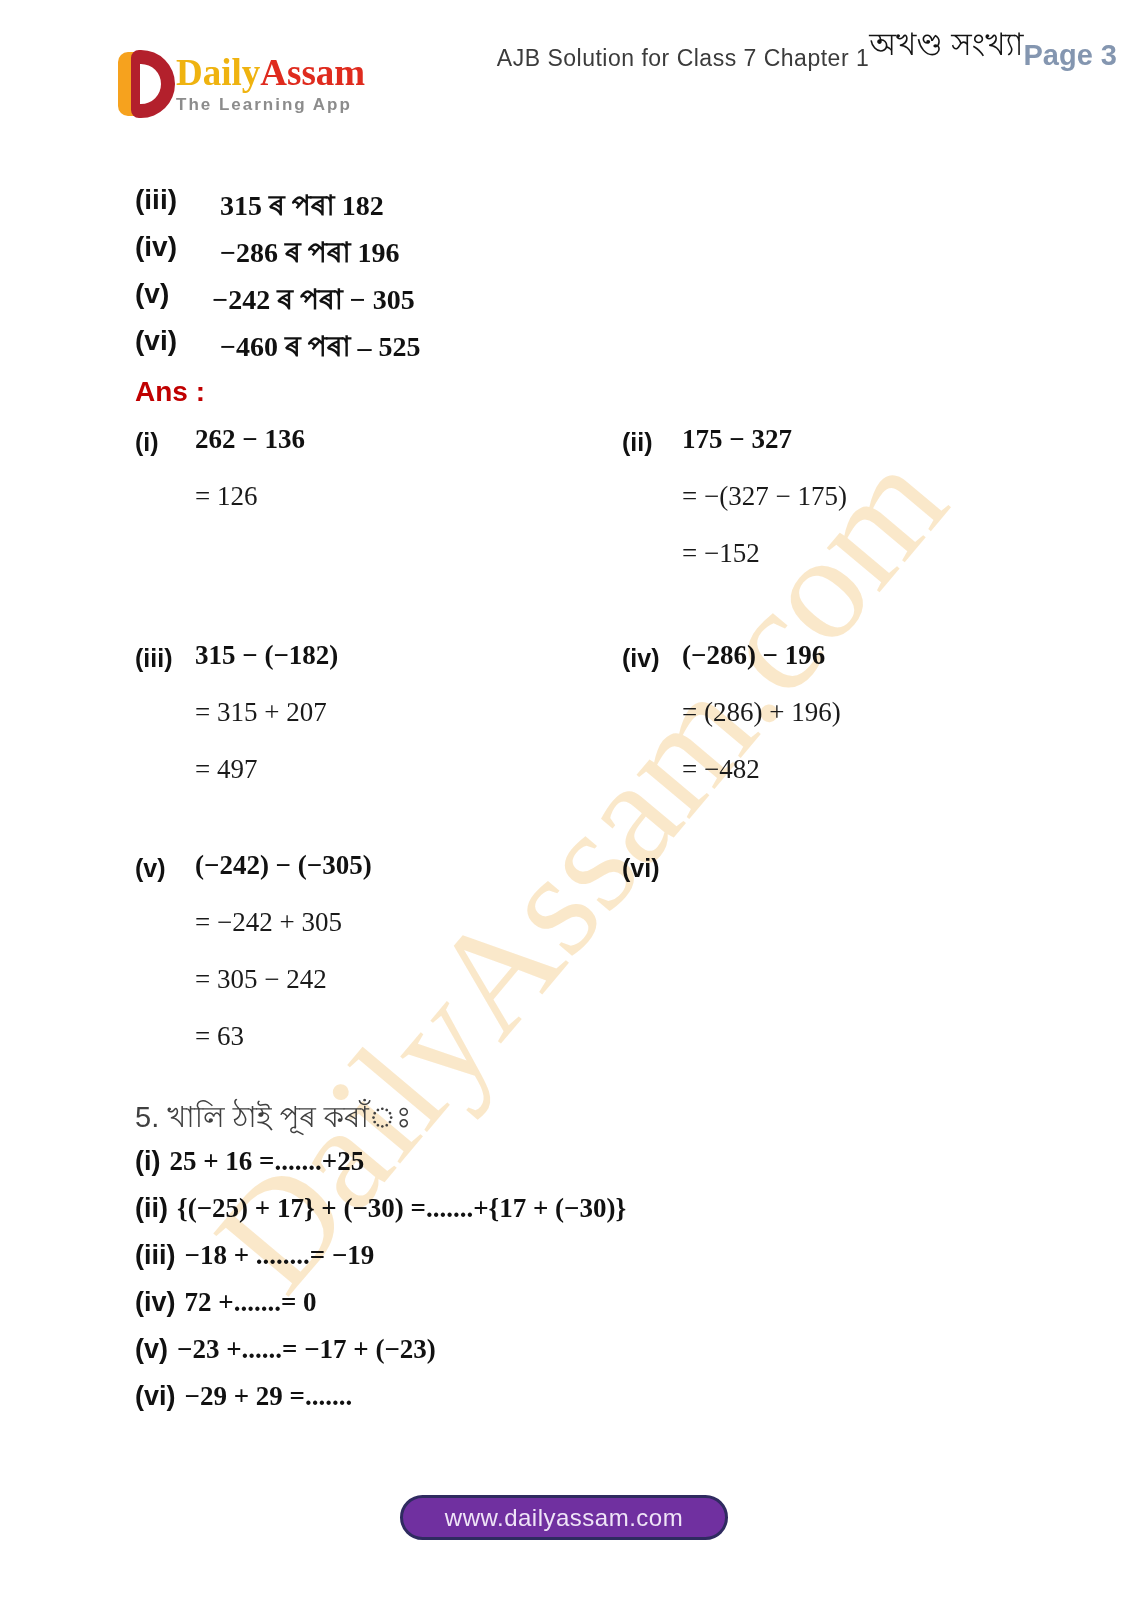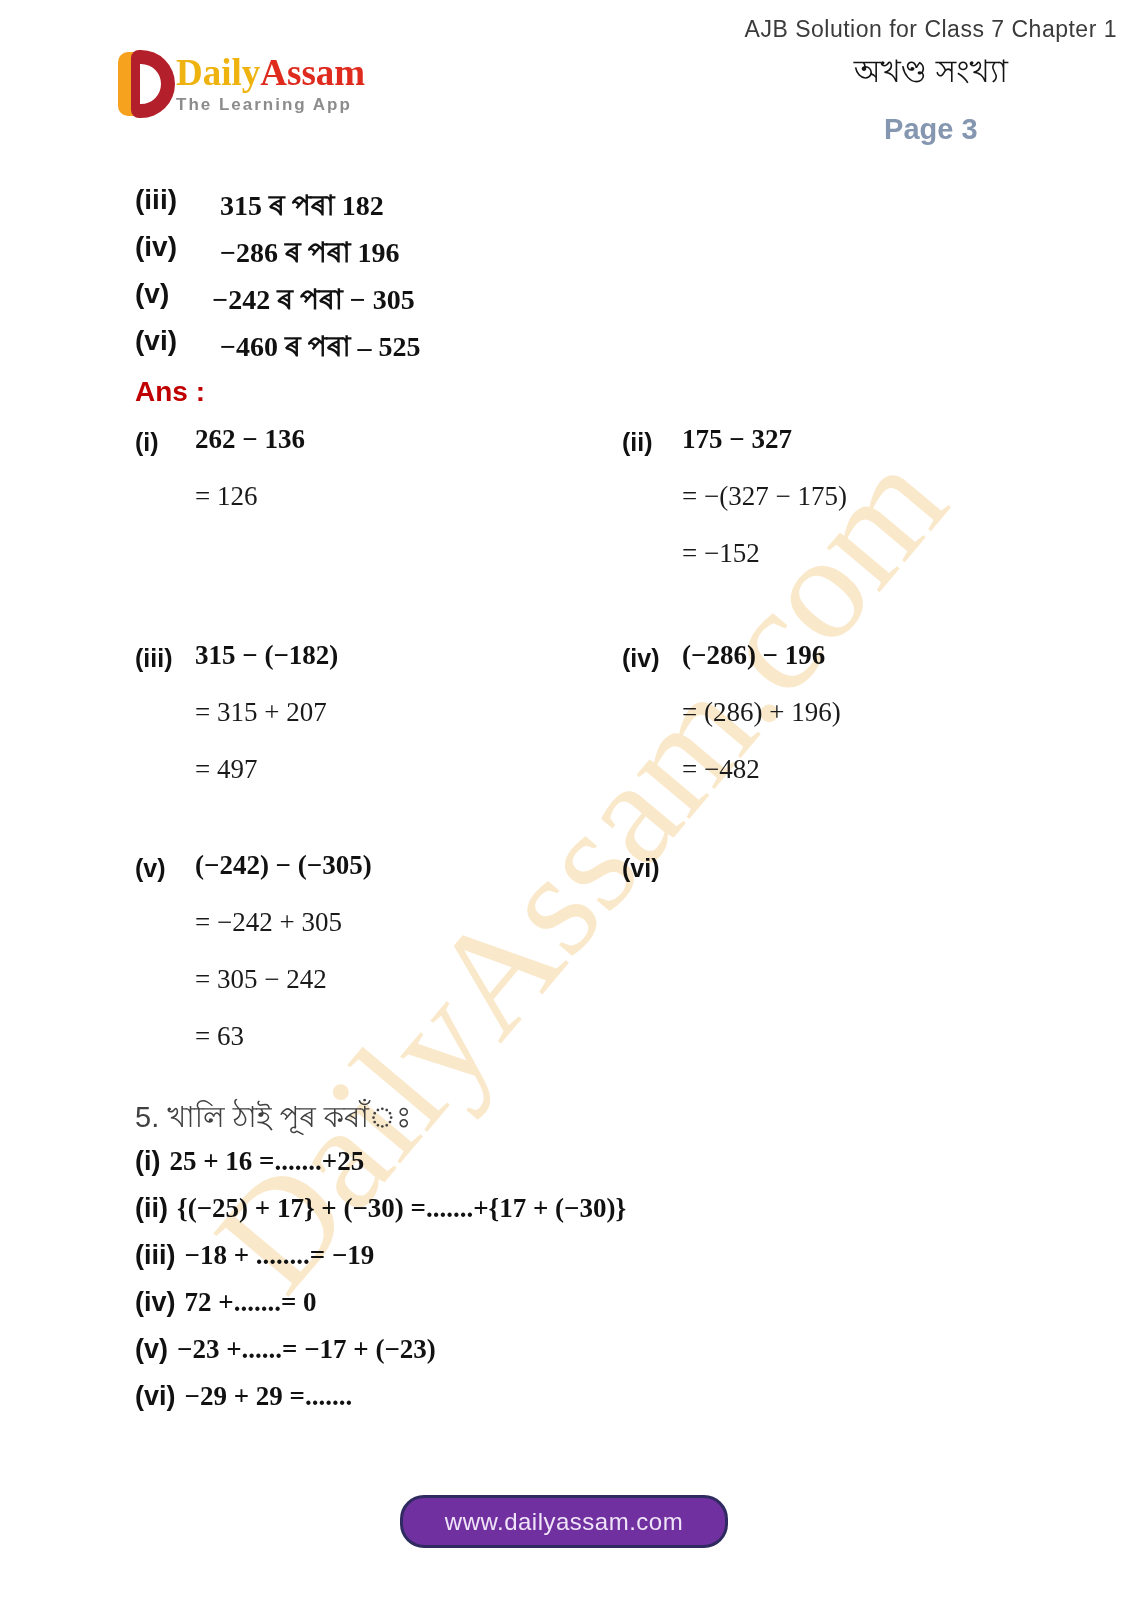--- a/index.html
+++ b/index.html
@@ -53,21 +53,21 @@
   }
   .logo-text { }
   .brand-line { font-family: "Liberation Serif", serif; font-weight: bold; font-size: 37px; line-height: 38px; }
   .brand-daily { color: #EFB310; }
   .brand-assam { color: #DF2B1E; }
   .tagline { margin-top: 3px; font-size: 17px; font-weight: bold; color: #8C8C8C; letter-spacing: 2px; }
 
   
   .header-right {
     position: absolute; top: 16px; right: 14px;
-    display: flex; flex-direction: column; align-items: center;
+    display: flex; flex-direction: row; align-items: flex-end;
   }
   .doc-title { font-size: 23px; color: #3b3b3b; letter-spacing: 0.5px; }
   .doc-subtitle { margin-top: 4px; font-size: 31px; color: #141414; }
   .page-label { margin-top: 14px; font-size: 29px; font-weight: bold; color: #8496B0; }
 
   
   .qlist { position: absolute; left: 135px; top: 184px; }
   .q-item { height: 47px; display: flex; align-items: flex-start; font-size: 28px; font-weight: bold; color: #111; }
   .q-item .q-label { font-family: "Liberation Sans", sans-serif; margin-right: 10px; }
   .q-item .q-text  { font-family: "Liberation Serif", serif; margin-left: 33px; }
@@ -87,21 +87,21 @@
   
   .q5-heading { position: absolute; left: 135px; top: 1094px; font-size: 29px; font-weight: normal; color: #404040; }
   .q5-list { position: absolute; left: 135px; top: 1146px; }
   .q5-item { height: 47px; display: flex; align-items: flex-start; font-size: 27px; font-weight: bold; color: #111; }
   .q5-item .q-label { margin-right: 9px; font-family: "Liberation Sans", sans-serif; }
   .q5-item .q-text  { font-family: Liberation Serif, serif; }
 
   
   .footer-pill {
     position: absolute; left: 400px; top: 1495px;
-    width: 328px; height: 53px;
+    width: 328px; height: 45px;
     background: #7030A0;
     border: 3px solid #2F2B60;
     border-radius: 24px;
     display: flex; align-items: center; justify-content: center;
     cursor: pointer;
   }
   .footer-url { font-size: 24px; color: #EFE4F7; letter-spacing: 0.5px; }
 </style>
 </head>
 <body>

